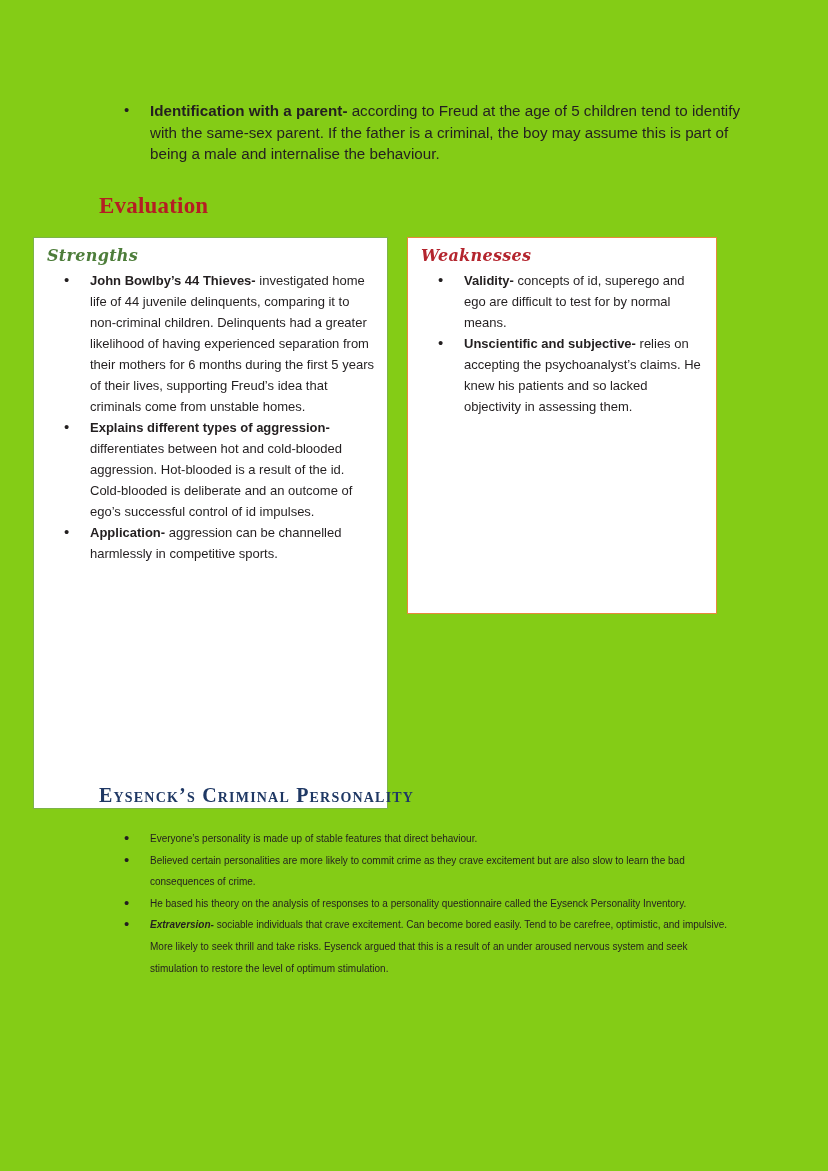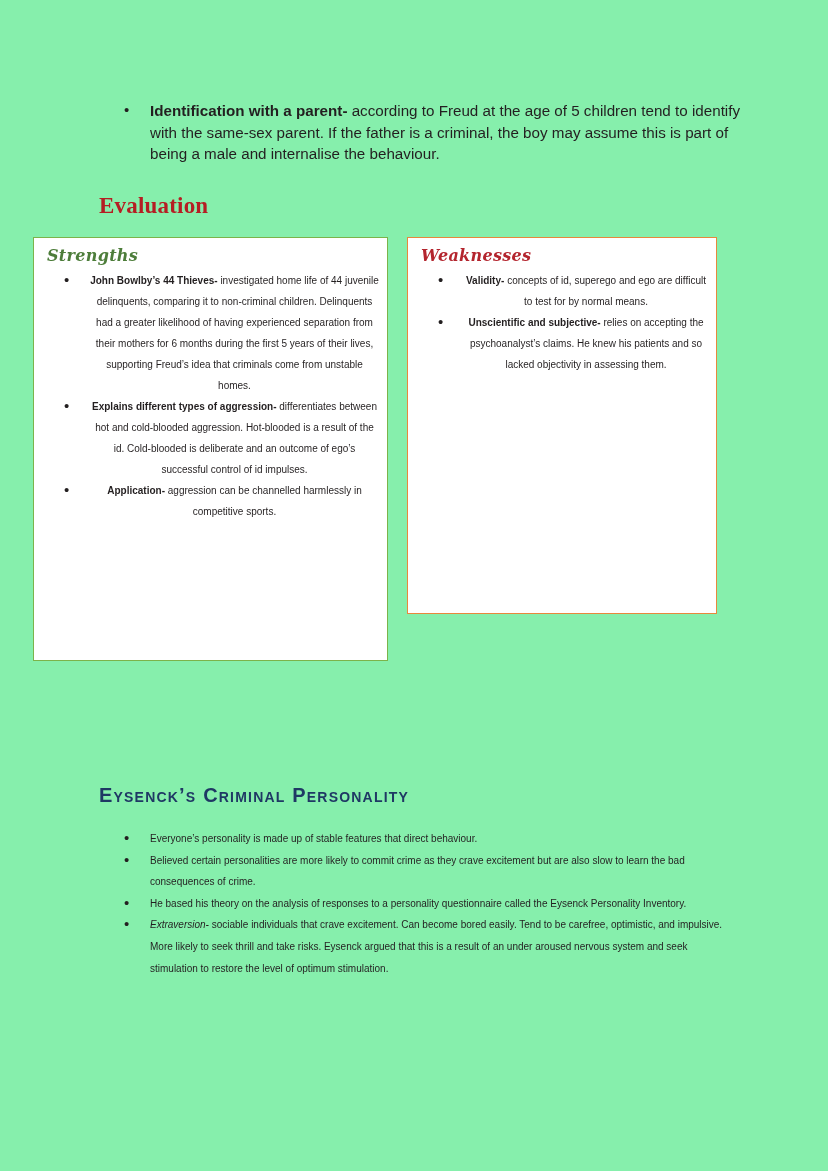--- a/index.html
+++ b/index.html
@@ -12,21 +12,21 @@
     height: 1171px;
     position: relative;
     font-family: "Liberation Sans", sans-serif;
     color: #231f20;
     overflow: hidden;
   }
   .page {
     position: relative;
     width: 828px;
     height: 1171px;
-    background: #86efac;
+    background: #84cc16;
   }
 
   
   ul.bl {
     list-style: none;
     margin: 0;
     padding: 0;
   }
   ul.bl > li {
     position: relative;
@@ -36,21 +36,21 @@
   ul.bl > li::before {
     content: "\2022";
     position: absolute;
     left: 12px;
     top: -1px;
     font-size: 15px;
     line-height: inherit;
     color: #231f20;
   }
   .b  { font-weight: bold; }
-  .bi { font-weight: normal; font-style: italic; }
+  .bi { font-weight: bold; font-style: italic; }
 
   
   .intro-block {
     position: absolute;
     left: 112px;
     top: 100px;
     width: 630px;
     font-size: 15.2px;
     line-height: 21.6px;
   }
@@ -70,21 +70,21 @@
   
   .box {
     position: absolute;
     background: #ffffff;
     box-sizing: border-box;
   }
   .box-strengths {
     left: 33px;
     top: 237px;
     width: 355px;
-    height: 424px;
+    height: 572px;
     border: 1.4px solid #7cb34a;
   }
   .box-weaknesses {
     left: 407px;
     top: 237px;
     width: 310px;
     height: 377px;
     border: 1.6px solid #e8883c;
   }
   .box-title {
@@ -98,33 +98,32 @@
     letter-spacing: 0.3px;
   }
   .title-strengths { color: #4d7d3a; }
   .title-weaknesses { color: #b4252e; }
 
   .box-list {
     position: absolute;
     left: 18px;
     top: 32px;
     right: 8px;
-    font-size: 10px;
+    font-size: 13px;
     line-height: 21px;
-    text-align: center;
   }
   .box-list > li { padding-left: 36px; }
   .box-list > li::before { left: 14px; }
 
   
   .eysenck-title {
     position: absolute;
     left: 99px;
     top: 784px;
-    font-family: Liberation Sans, sans-serif;
+    font-family: Liberation Serif, serif;
     font-weight: bold;
     font-size: 20px;
     font-variant: small-caps;
     letter-spacing: 1.2px;
     color: #1f3864;
   }
   .eysenck-list {
     position: absolute;
     left: 112px;
     top: 828px;

